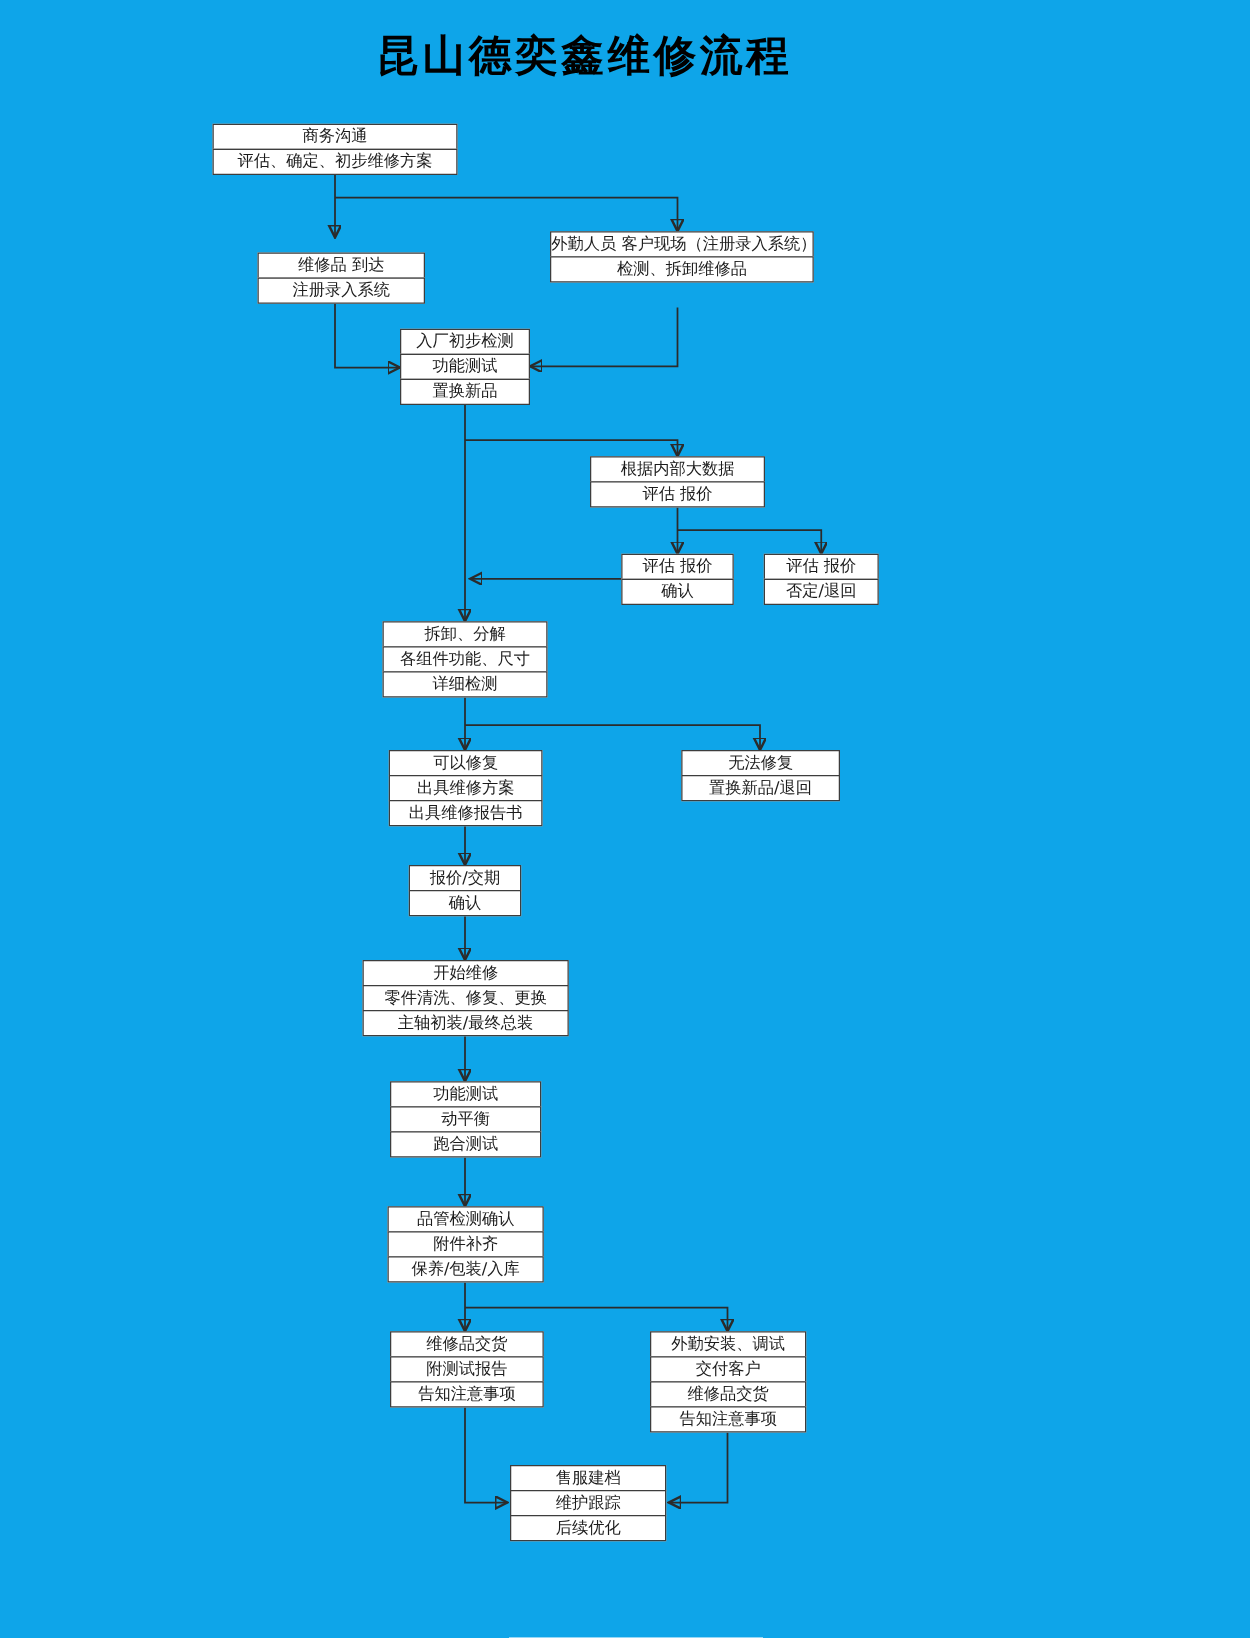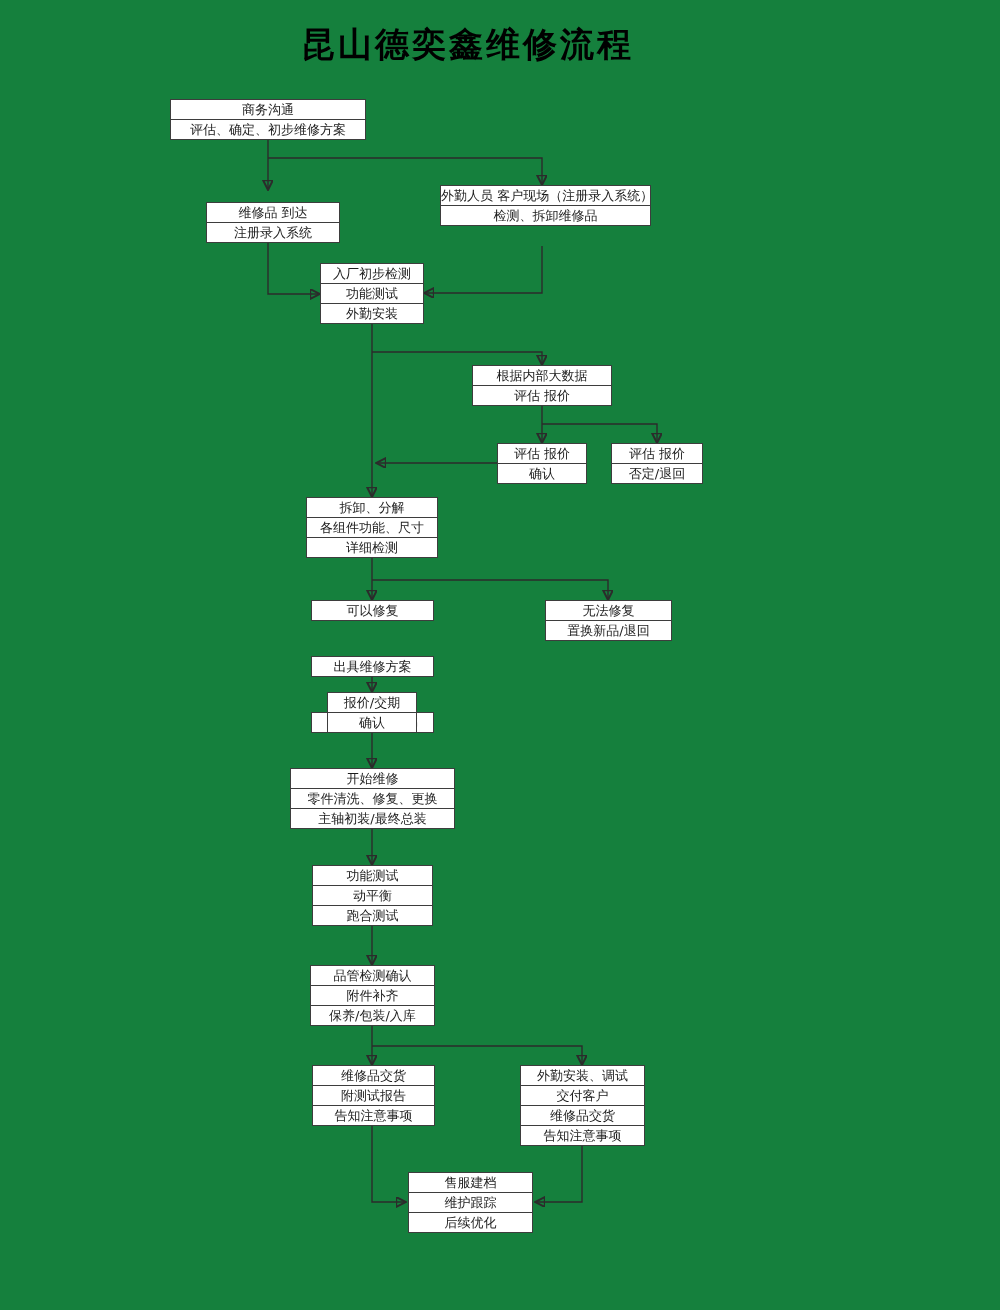--- a/index.html
+++ b/index.html
@@ -1,17 +1,17 @@
 <!DOCTYPE html>
 <html><head>
 <meta charset="utf-8">
 <style>
   html,body{margin:0;padding:0;background:#ffffff;}
   body{font-family:"DejaVu Sans","Liberation Sans",sans-serif;}
-  .canvas{position:relative;width:1000px;height:1310px;background:#15803d;overflow:hidden;}
+  .canvas{position:relative;width:1000px;height:1310px;background:#0ea5e9;overflow:hidden;}
   .title{
     position:absolute;top:22px;left:0;width:935px;text-align:center;
     font-family:"DejaVu Serif","Liberation Serif",serif;
     font-weight:bold;font-size:34px;color:#000;letter-spacing:3px;white-space:nowrap;
   }
   .node{position:absolute;display:flex;flex-direction:column;}
   .cell{
     box-sizing:border-box;height:21px;line-height:19px;
     border:1px solid #3d3d3d;margin-top:-1px;background:#fff;
     color:#1c1c1c;font-size:13px;text-align:center;white-space:nowrap;
@@ -87,21 +87,21 @@
   </div>
 
   <div class="node" style="left:416px;top:185px;width:211px;margin-left:24px;">
     <div class="cell">外勤人员 客户现场（注册录入系统）</div>
     <div class="cell">检测、拆卸维修品</div>
   </div>
 
   <div class="node" style="left:320px;top:263px;width:104px;">
     <div class="cell">入厂初步检测</div>
     <div class="cell">功能测试</div>
-    <div class="cell">外勤安装</div>
+    <div class="cell">置换新品</div>
   </div>
 
   <div class="node" style="left:472px;top:365px;width:140px;">
     <div class="cell">根据内部大数据</div>
     <div class="cell">评估  报价</div>
   </div>
 
   <div class="node" style="left:497px;top:443px;width:90px;">
     <div class="cell">评估 报价</div>
     <div class="cell">确认</div>
@@ -111,21 +111,21 @@
     <div class="cell">评估 报价</div>
     <div class="cell">否定/退回</div>
   </div>
 
   <div class="node" style="left:306px;top:497px;width:132px;">
     <div class="cell">拆卸、分解</div>
     <div class="cell">各组件功能、尺寸</div>
     <div class="cell">详细检测</div>
   </div>
 
-  <div class="node" style="left:311px;top:600px;width:123px;gap:36px;">
+  <div class="node" style="left:311px;top:600px;width:123px;">
     <div class="cell">可以修复</div>
     <div class="cell">出具维修方案</div>
     <div class="cell">出具维修报告书</div>
   </div>
 
   <div class="node" style="left:545px;top:600px;width:127px;">
     <div class="cell">无法修复</div>
     <div class="cell">置换新品/退回</div>
   </div>
 

